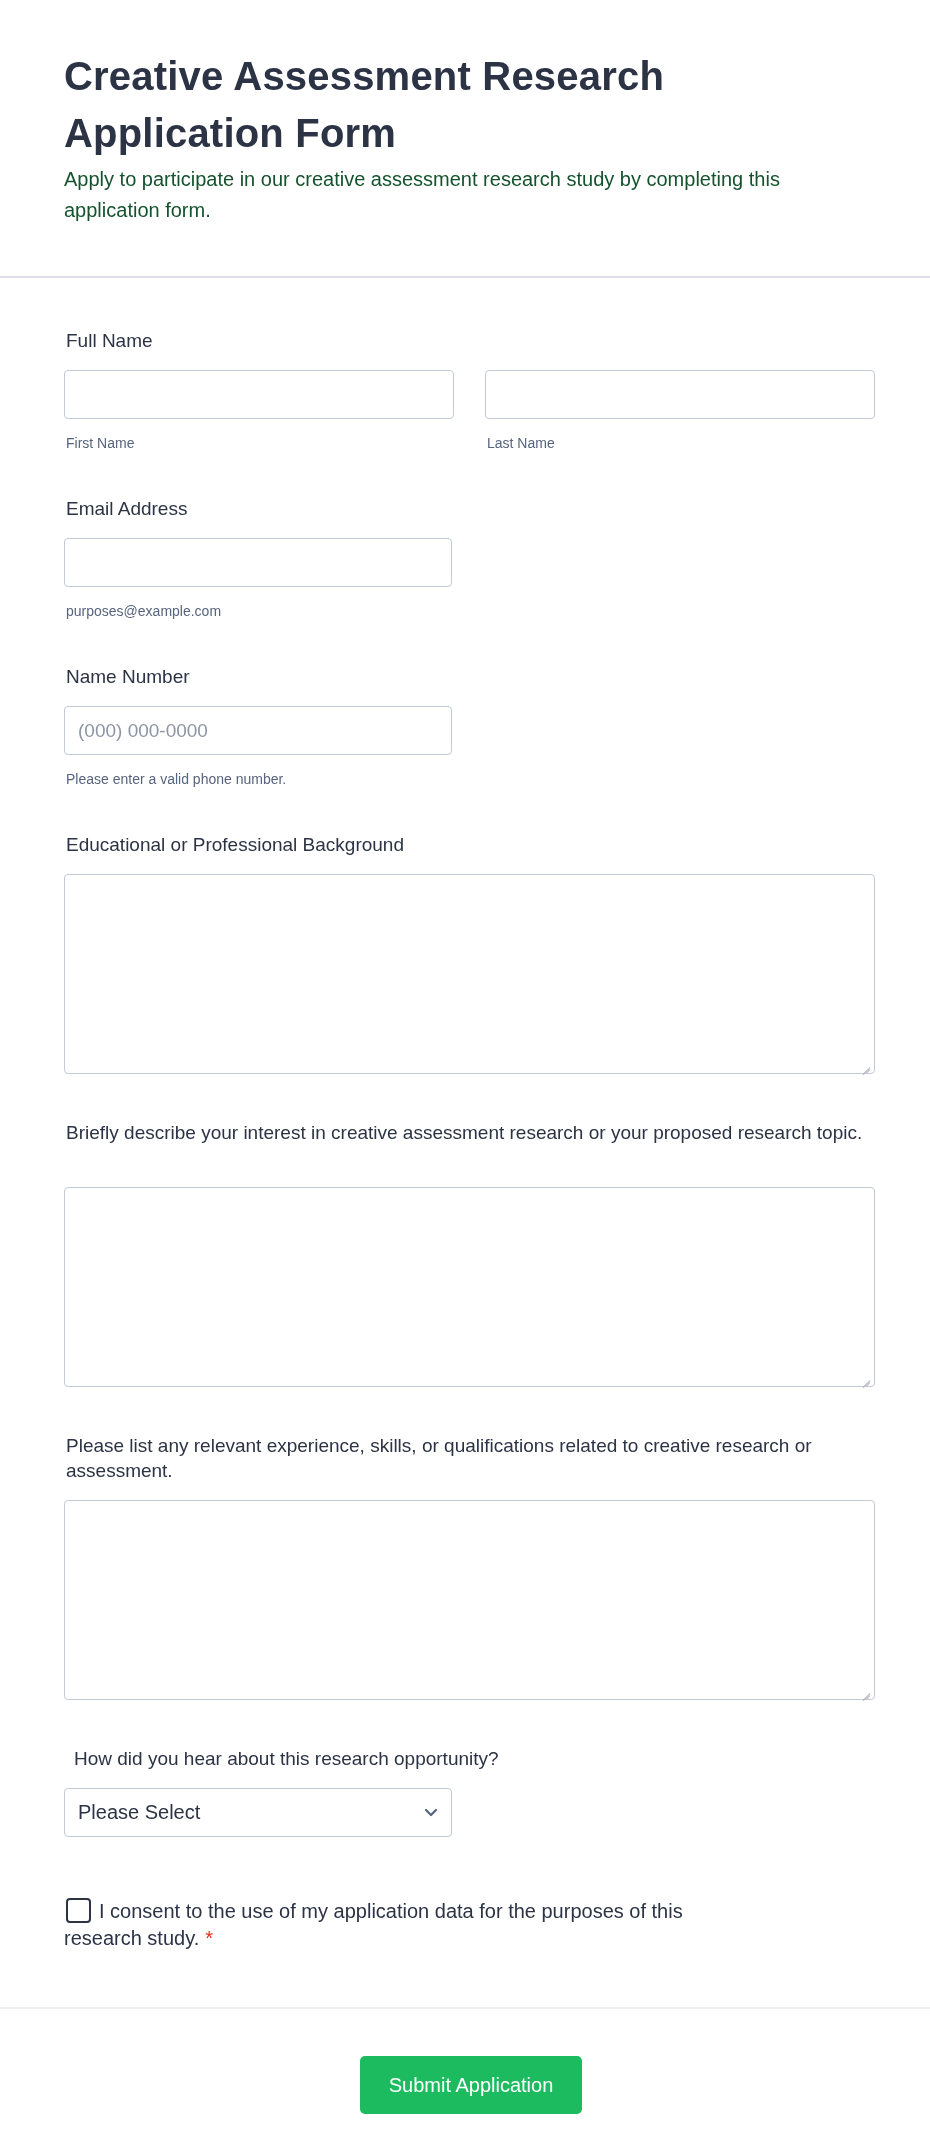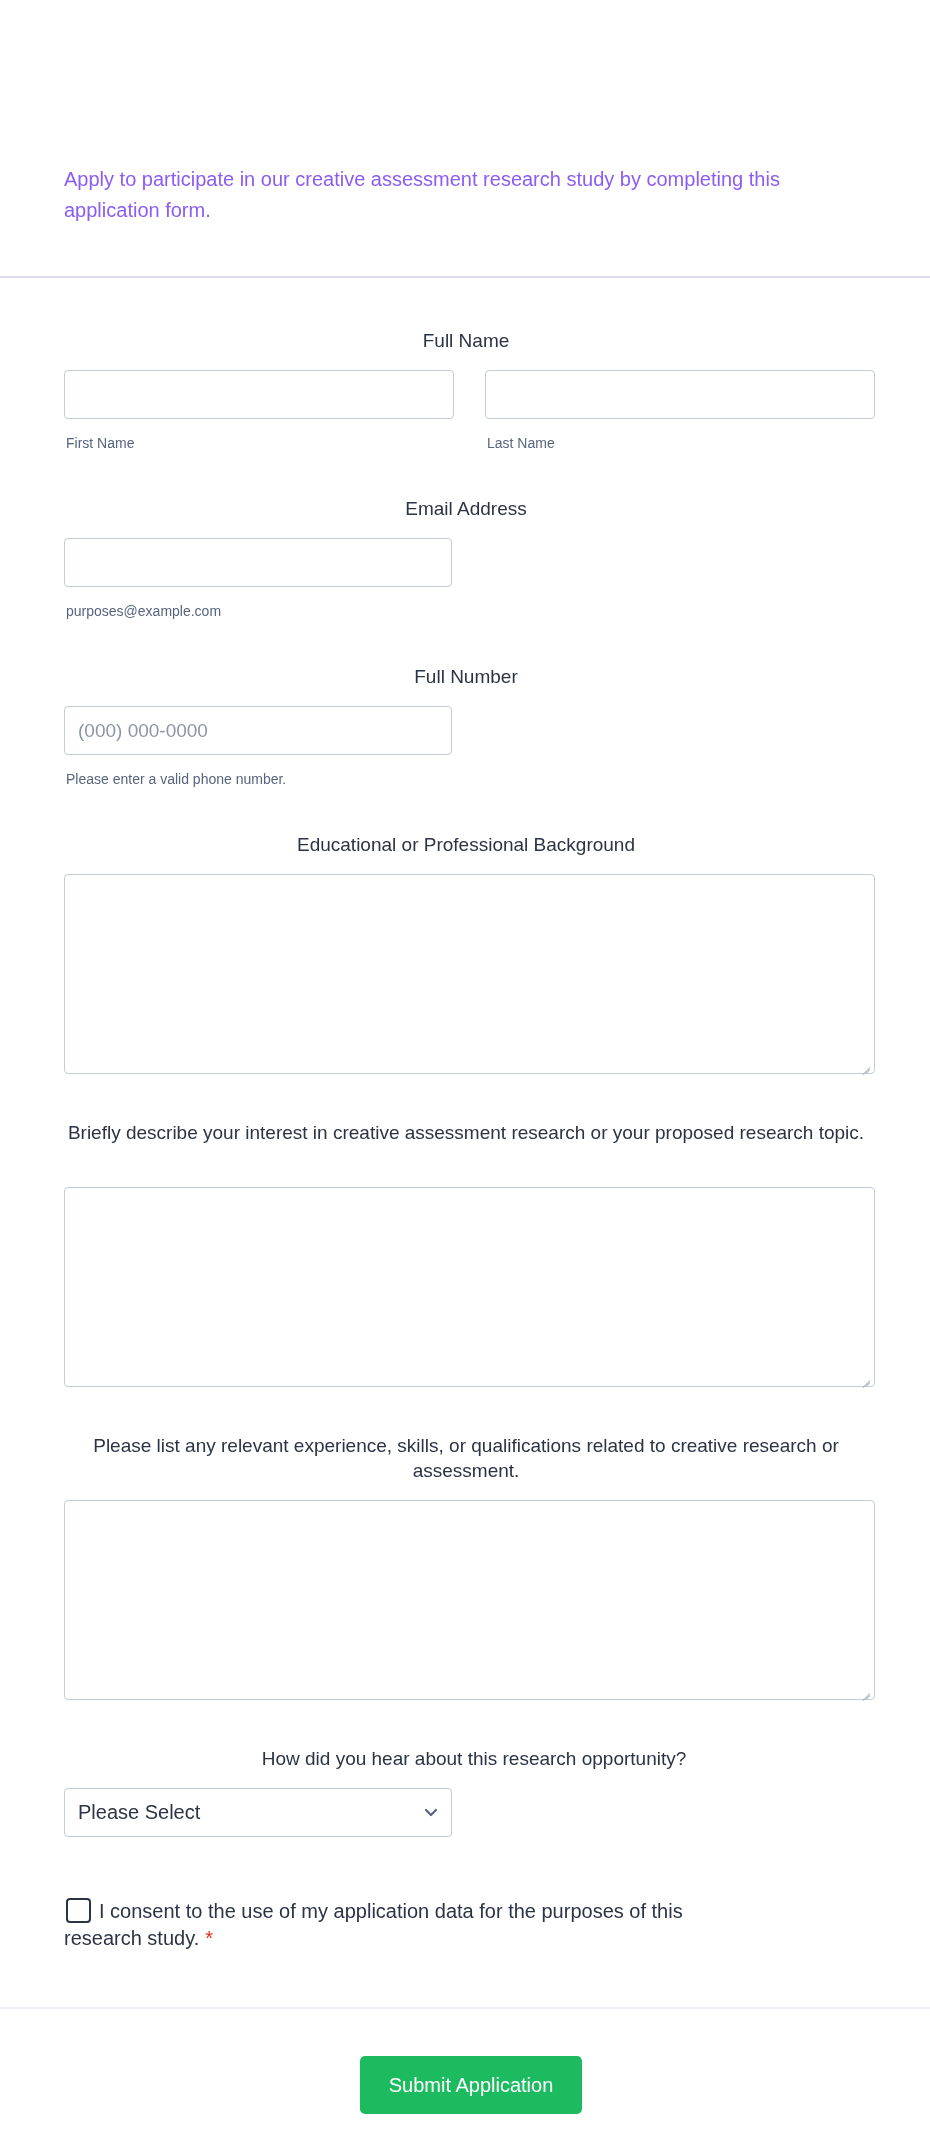--- a/index.html
+++ b/index.html
@@ -1,23 +1,23 @@
 <!DOCTYPE html>
 <html><head>
 <meta charset="utf-8">
 <style>
   * { box-sizing: border-box; margin: 0; padding: 0; }
   html, body { width: 930px; height: 2156px; background: #ffffff; overflow: hidden; }
   body { font-family: "Liberation Sans", "DejaVu Sans", sans-serif; color: #2c3345; position: relative; }
 
   .header { position: absolute; left: 0; top: 0; width: 930px; height: 278px; border-bottom: 2px solid #dcdde6; }
   .title { position: absolute; left: 64px; top: 48px; width: 700px; font-size: 40px; line-height: 57px; font-weight: 700; color: #2c3345; letter-spacing: 0.2px; }
-  .subtitle { position: absolute; left: 64px; top: 164px; width: 800px; font-size: 20px; line-height: 31px; color: #8b5cf6; }
+  .subtitle { position: absolute; left: 64px; top: 164px; width: 800px; font-size: 20px; line-height: 31px; color: #14532d; }
 
-  .label { position: absolute; left: 66px; font-size: 19px; line-height: 25px; color: #2c3345; font-weight: normal; width: 800px; text-align: center; }
+  .label { position: absolute; left: 66px; font-size: 19px; line-height: 25px; color: #2c3345; font-weight: normal; width: 800px; }
   .sublabel { position: absolute; font-size: 14px; line-height: 18px; color: #57647e; }
 
   .input { position: absolute; height: 49px; border: 1.5px solid #c3cad8; border-radius: 4px; background: #fff; font-family: "Liberation Sans", sans-serif; font-size: 19px; color: #6d28d9; padding: 0 13px; outline: none; }
   .input::placeholder { color: #8d95a5; }
 
   .textarea { position: absolute; left: 64px; width: 811px; height: 200px; border: 1.5px solid #c3cad8; border-radius: 4px; background: #fff; resize: none; font-family: "Liberation Sans", sans-serif; font-size: 18px; outline: none; }
   .resize-grip { position: absolute; width: 10px; height: 10px; }
   .resize-grip::before, .resize-grip::after { content: ""; position: absolute; border-top: 1px solid #a8adb8; transform: rotate(-45deg); transform-origin: right; right: 0; }
   .resize-grip::before { width: 10px; bottom: 2px; }
   .resize-grip::after { width: 5px; bottom: 0px; }
@@ -30,34 +30,35 @@
   .checkbox { display: inline-block; width: 25px; height: 25px; border: 2px solid #2c3345; border-radius: 4px; vertical-align: -5px; margin-left: 2px; margin-right: 8px; background: #fff; cursor: pointer; }
   .required { color: #e62e1a; margin-left: 6px; }
 
   .footer-divider { position: absolute; left: 0; top: 2007px; width: 930px; height: 2px; background: #eceef3; }
   .submit { position: absolute; left: 360px; top: 2047px; width: 222px; height: 58px; background: #1dbb5f; border: none; border-radius: 5px; color: #fff; font-family: "Liberation Sans", sans-serif; font-size: 20px; cursor: pointer; margin-top: 9px; }
 </style>
 </head>
 <body>
 
 <div class="header">
+  <h1 class="title">Creative Assessment Research Application Form</h1>
   <p class="subtitle">Apply to participate in our creative assessment research study by completing this application form.</p>
 </div>
 
 <label class="label" style="top:328px;">Full Name</label>
 <input class="input" type="text" style="left: 64px; top: 370px; width: 390px;" placeholder="">
 <span class="sublabel" style="left:66px; top:434px;">First Name</span>
 <input class="input" type="text" style="left: 485px; top: 370px; width: 390px;" placeholder="">
 <span class="sublabel" style="left:487px; top:434px;">Last Name</span>
 
 <label class="label" style="top:496px;">Email Address</label>
 <input class="input" type="email" style="left: 64px; top: 538px; width: 388px;" placeholder="">
 <span class="sublabel" style="left:66px; top:602px;">purposes@example.com</span>
 
-<label class="label" style="top:664px;">Full Number</label>
+<label class="label" style="top:664px;">Name Number</label>
 <input class="input" type="tel" style="left: 64px; top: 706px; width: 388px;" placeholder="(000) 000-0000">
 <span class="sublabel" style="left:66px; top:770px;">Please enter a valid phone number.</span>
 
 <label class="label" style="top:832px;">Educational or Professional Background</label>
 <textarea class="textarea" style="top: 874px;"></textarea>
 <span class="resize-grip" style="left:860px; top:1060px;"></span>
 
 <label class="label" style="top:1120px;">Briefly describe your interest in creative assessment research or your proposed research topic.</label>
 <textarea class="textarea" style="top: 1187px;"></textarea>
 <span class="resize-grip" style="left:860px; top:1373px;"></span>

